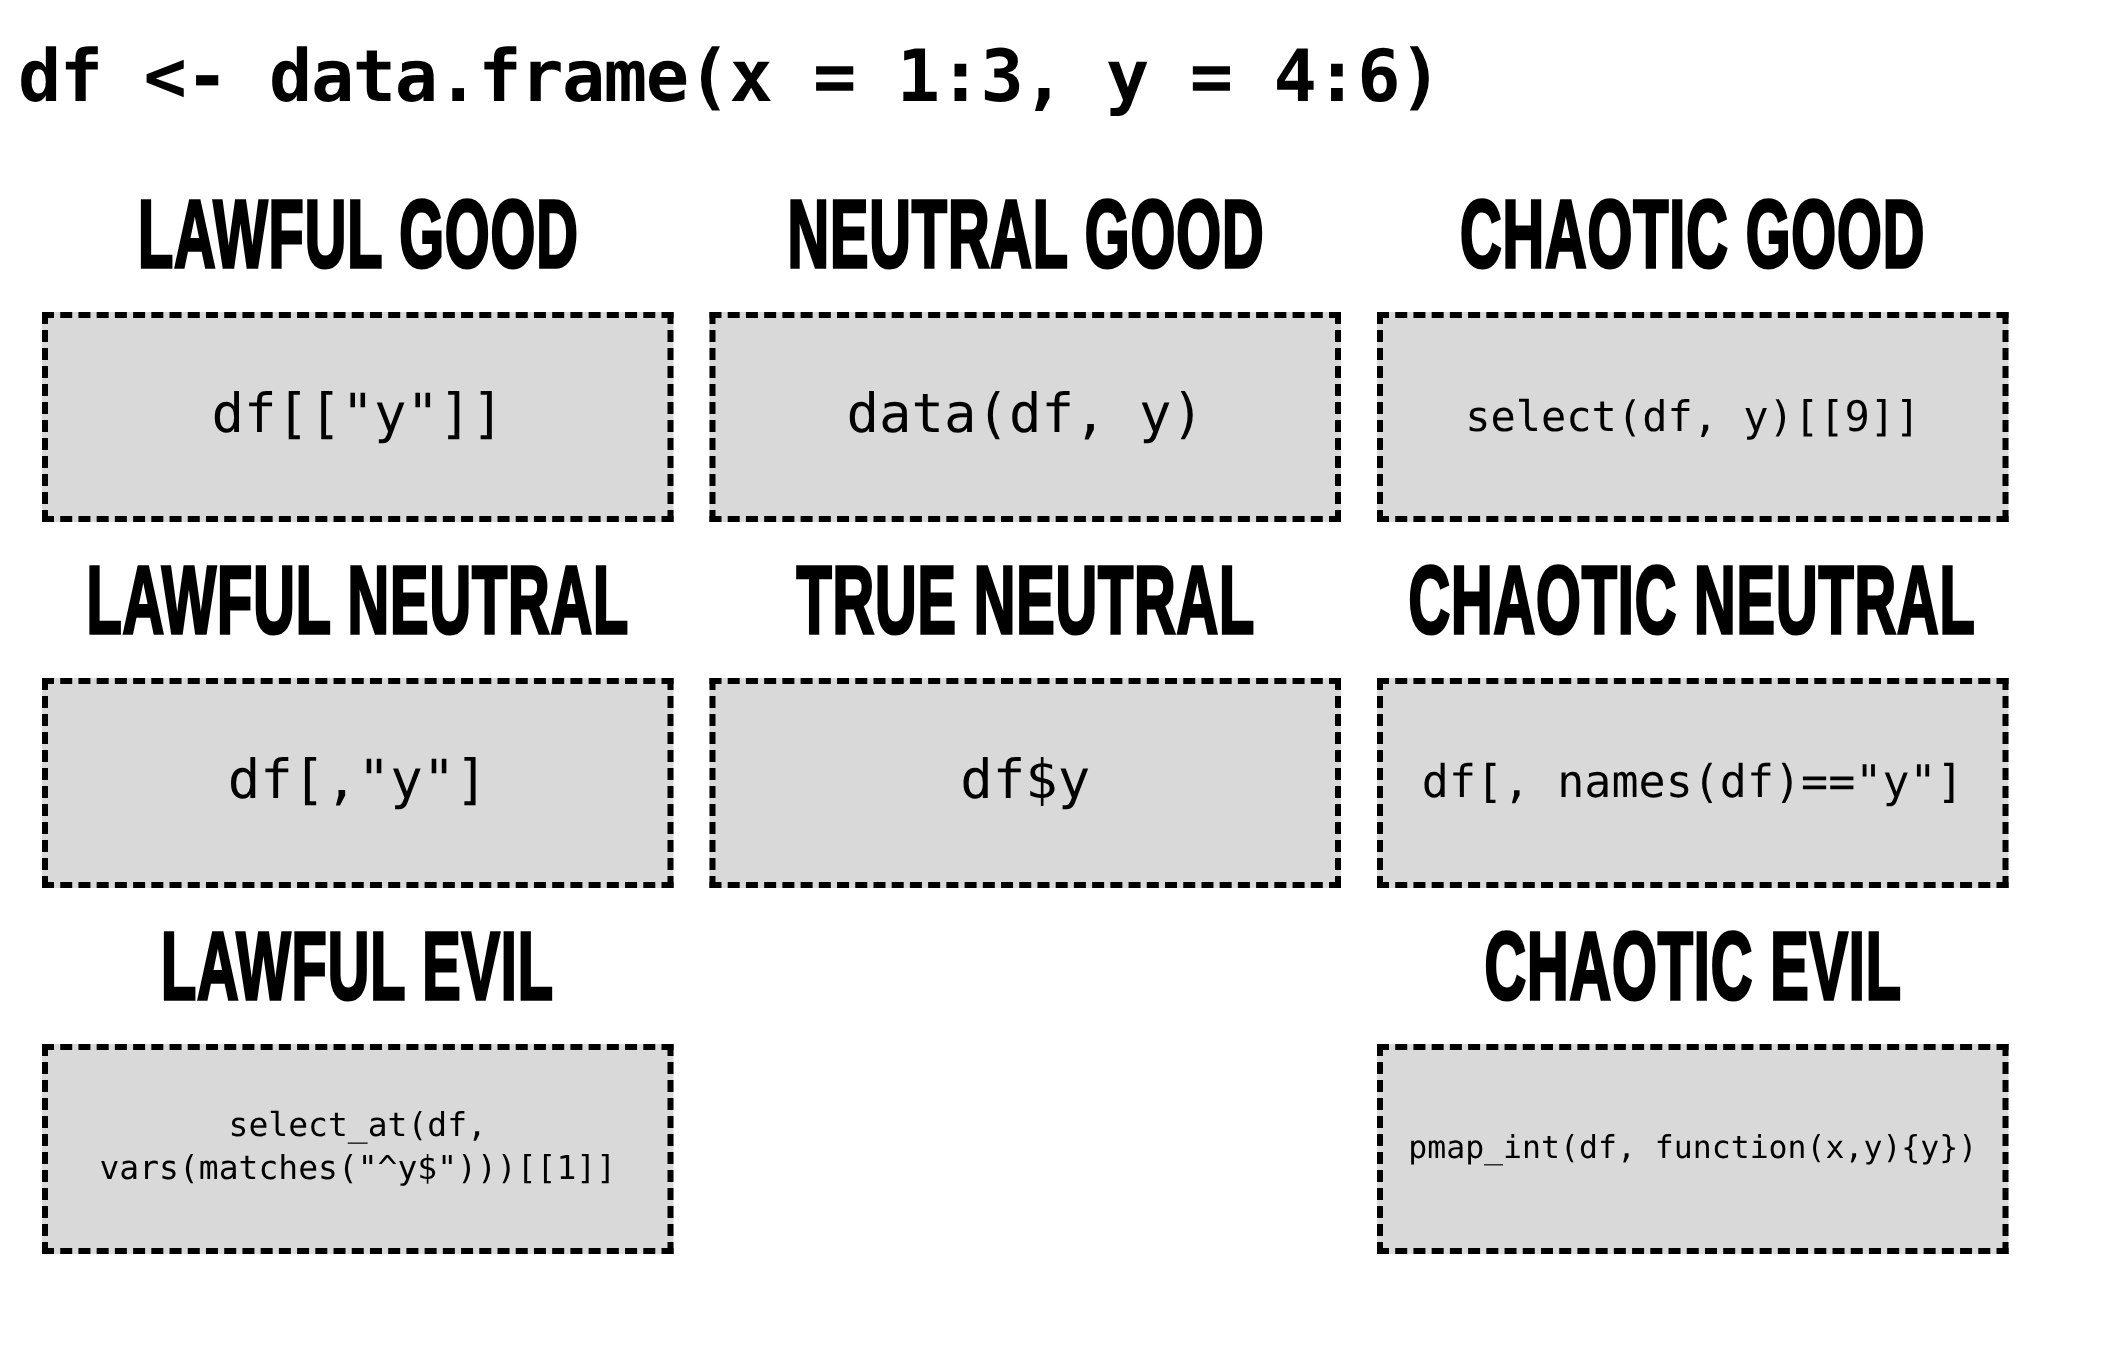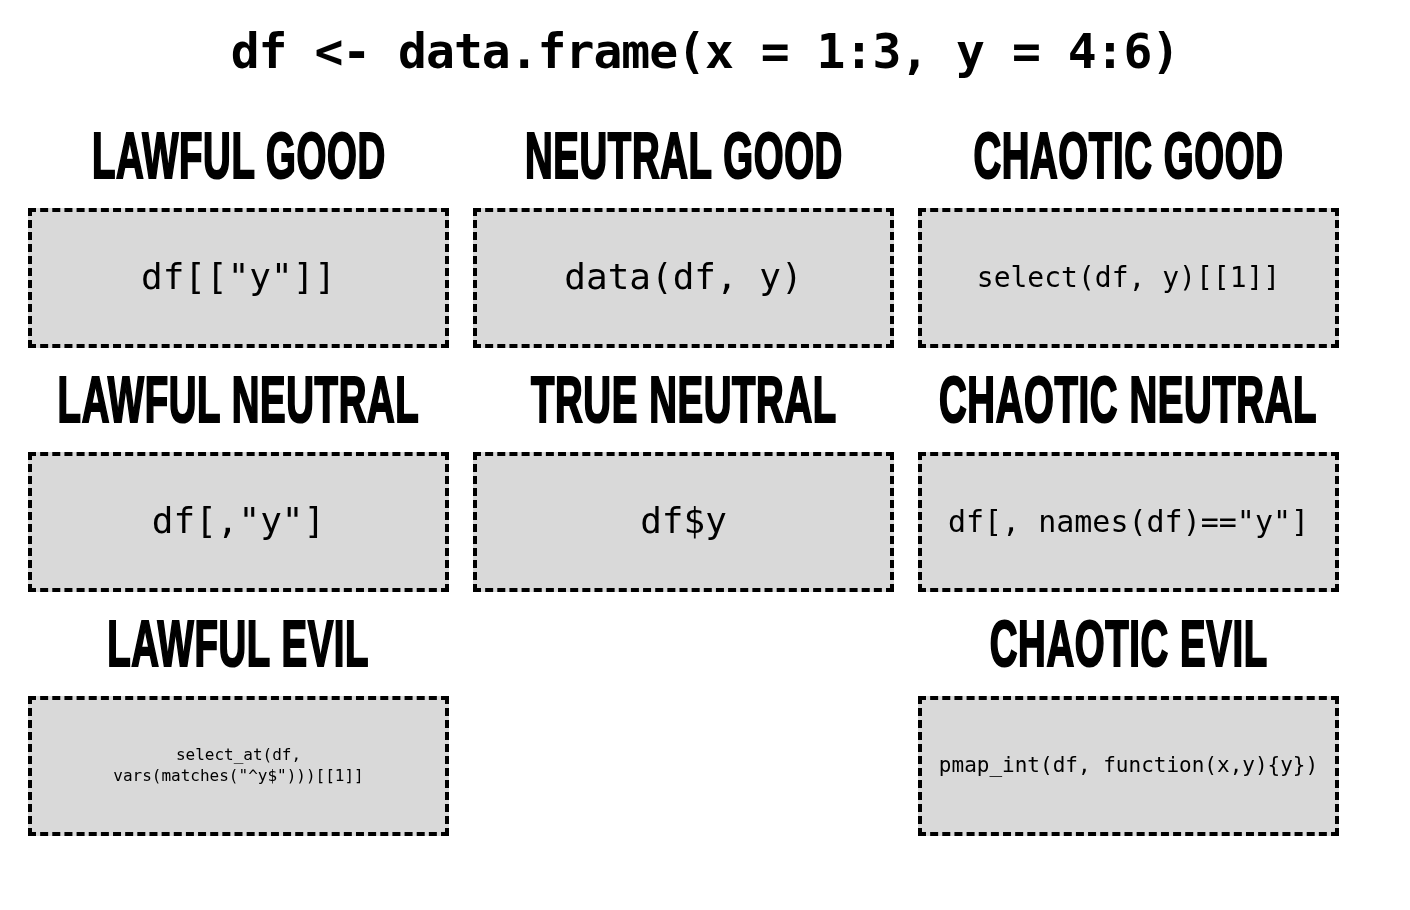--- a/index.html
+++ b/index.html
@@ -5,26 +5,26 @@
   * { margin: 0; padding: 0; box-sizing: border-box; }
   html, body {
     width: 1410px; height: 910px;
     background: #ffffff;
     overflow: hidden;
     font-family: "Liberation Sans", sans-serif;
     color: #000000;
   }
   .title {
     margin-top: 25px;
-    text-align: center;
     font-family: "DejaVu Sans Mono", "Liberation Mono", monospace;
     font-size: 48px;
     line-height: 1.1;
     font-weight: 600;
     letter-spacing: -1px;
+    padding-left: 12px;
   }
   .grid {
     margin: 50px 0 0 28px;
     display: grid;
     grid-template-columns: repeat(3, 421px);
     column-gap: 42px;
     row-gap: 45px;
     gap: 24px;
   }
   .cell { width: 421px; }
@@ -60,21 +60,21 @@
   }
   .code {
     font-family: "DejaVu Sans Mono", "Liberation Mono", monospace;
     white-space: pre-line;
     line-height: 1.3;
     color: #000000;
   }
   .fs36 { font-size: 36px; }
   .fs30 { font-size: 30px; }
   .fs28 { font-size: 28px; }
-  .fs26 { font-size: 16px; }
+  .fs26 { font-size: 22px; }
   .fs21 { font-size: 21px; }
 </style>
 </head>
 <body>
 
 <div class="page">
 
   <div class="title">df &lt;- data.frame(x = 1:3, y = 4:6)</div>
 
   <div class="grid">
@@ -95,21 +95,21 @@
       <div class="box">
         <code class="code fs36">data(df, y)</code>
       </div>
     </div>
 
     <div class="cell">
       <div class="heading">
         <span class="heading-inner">CHAOTIC GOOD</span>
       </div>
       <div class="box">
-        <code class="code fs28">select(df, y)[[1]]</code>
+        <code class="code fs28">select(df, y)[[9]]</code>
       </div>
     </div>
 
     <div class="cell">
       <div class="heading">
         <span class="heading-inner">LAWFUL NEUTRAL</span>
       </div>
       <div class="box">
         <code class="code fs36">df[,"y"]</code>
       </div>

